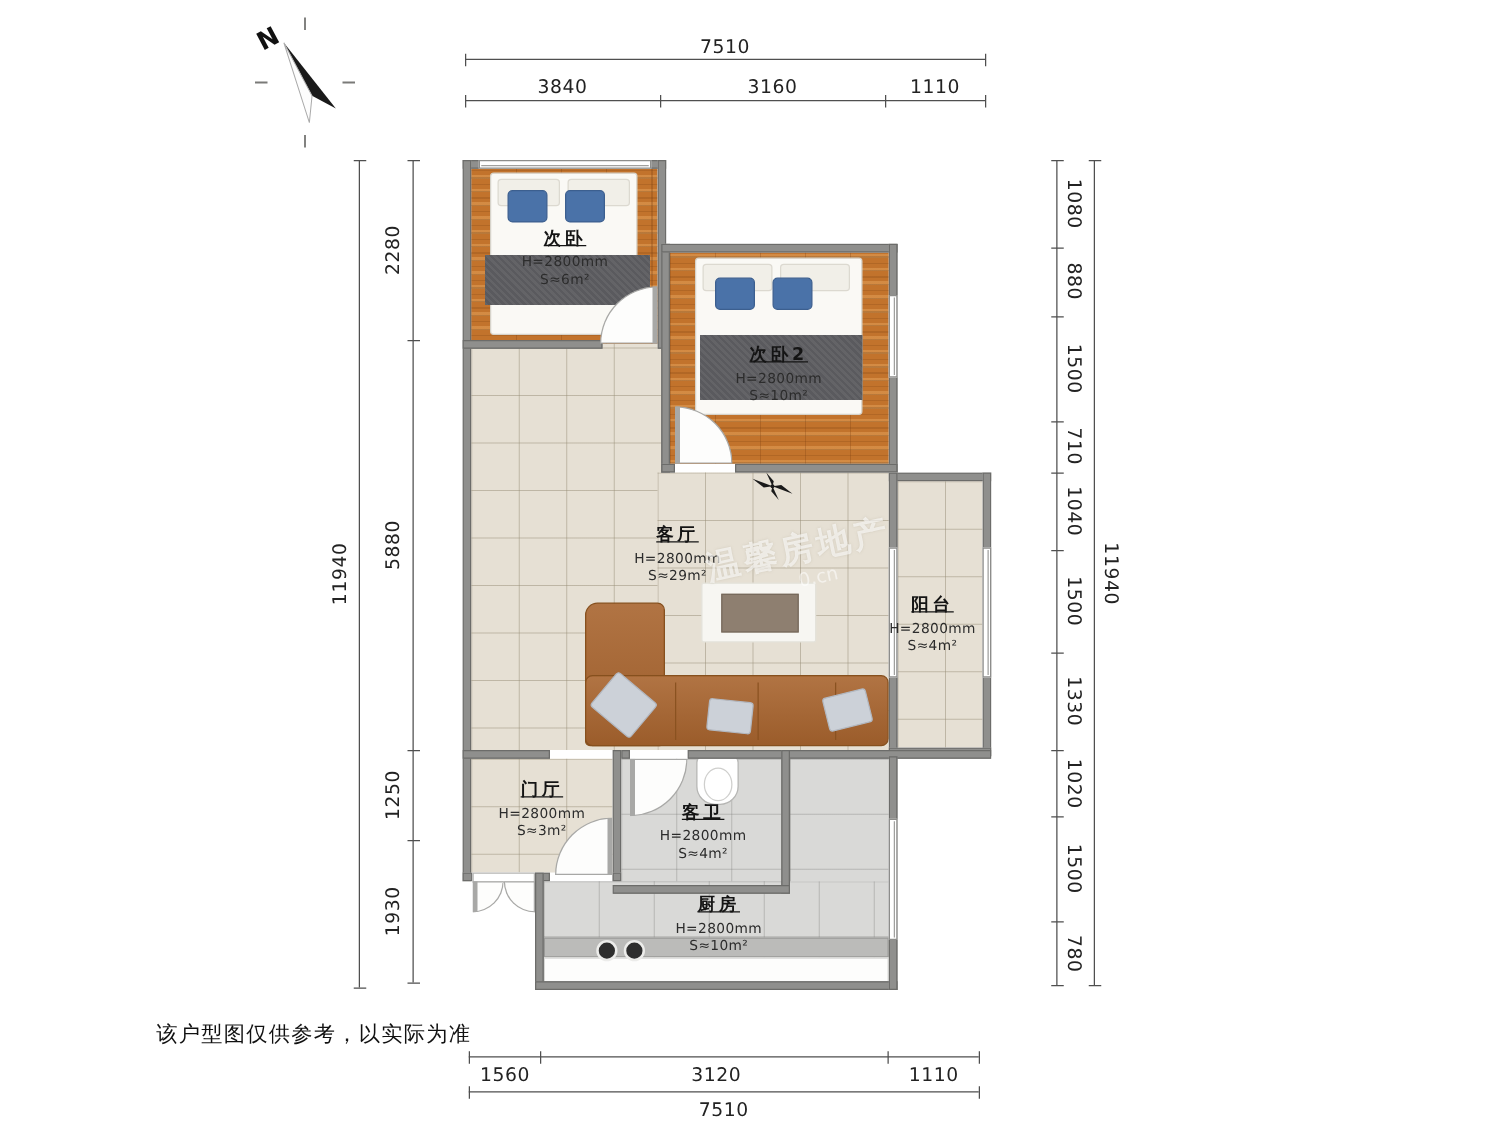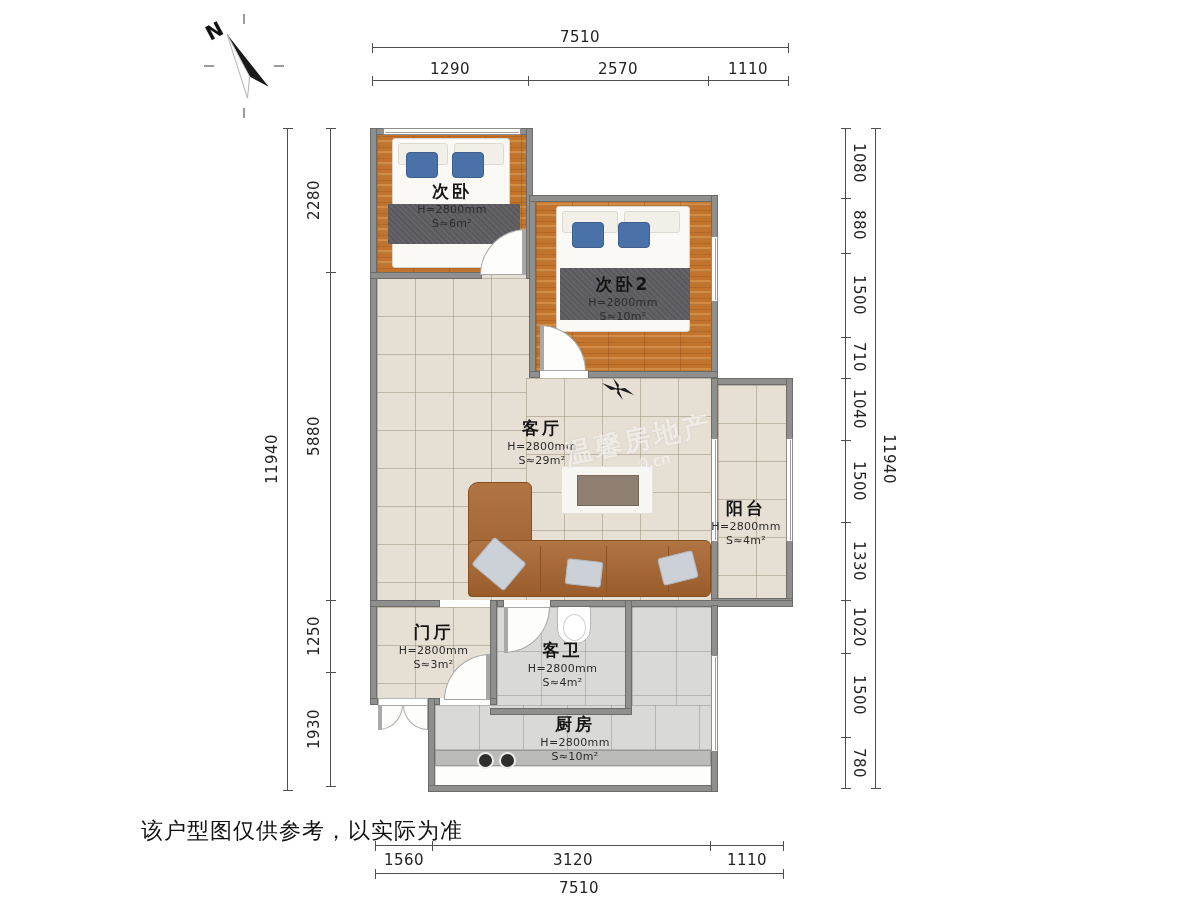--- a/index.html
+++ b/index.html
@@ -45,34 +45,34 @@
   .cushion{background:#ccd1d8;border:1px solid #b2b8c1;border-radius:3px;}
   .rug{background:#f7f6f2;border:1px solid #e4e2da;border-radius:2px;}
   .ctable{background:#8e7f70;border:1px solid #776a5c;}
   .toilet{background:#fff;border:1px solid #b5b5b3;border-radius:6px 6px 15px 15px;}
   .toilet::after{content:'';position:absolute;left:5px;top:9px;width:21px;height:25px;border:1px solid #cfcfcd;border-radius:50%;}
   .counter{background:#bbbbb9;border:1px solid #9a9a98;}
   .cabinet{background:#fdfdfc;border:1px solid #d8d8d6;}
   .burner{position:absolute;width:13px;height:13px;border-radius:50%;background:#2e2e2e;border:2px solid #ececea;z-index:2;}
   
   .rl{position:absolute;z-index:5;text-align:center;}
-  .rl .nm{font-size:17px;font-weight:700;color:#141414;letter-spacing:3px;line-height:24px;}
+  .rl .nm{font-size:14px;font-weight:700;color:#141414;letter-spacing:3px;line-height:24px;text-decoration:underline;}
   .rl .sub{font-size:11px;color:#2c2c2c;line-height:14px;letter-spacing:.3px;}
   
   .dlh{position:absolute;border-top:1px solid #4f4f4f;z-index:6;}
   .dlv{position:absolute;border-left:1px solid #4f4f4f;z-index:6;}
   .tk{position:absolute;top:-5px;width:1px;height:10px;background:#4f4f4f;}
   .tkh{position:absolute;left:-5px;width:10px;height:1px;background:#4f4f4f;}
   .dtx{position:absolute;z-index:6;font-size:15px;color:var(--dim-text,#222);white-space:nowrap;letter-spacing:.5px;}
   
   .watermark{position:absolute;z-index:5;transform:rotate(-12deg);pointer-events:none;}
   .wm-brand{font-size:27px;font-weight:700;color:rgba(255,255,255,.62);letter-spacing:3px;
             text-shadow:0 0 2px rgba(170,160,140,.35);}
   .wm-url{font-size:15px;color:rgba(255,255,255,.55);margin-left:70px;margin-top:-2px;}
-  .note{position:absolute;z-index:6;font-size:22px;color:#111;font-weight:500;letter-spacing:1px;margin-left:16px;}
+  .note{position:absolute;z-index:6;font-size:17px;color:#111;font-weight:500;letter-spacing:1px;}
   .fanwrap,.compass{position:absolute;z-index:5;}
 </style>
 </head>
 <body>
 
 <div class="canvas">
 
   <div class="floor beige" style="left:377px;top:202px;width:159px;height:398px"></div>
   <div class="floor beige" style="left:526px;top:378px;width:185px;height:222px"></div>
   <div class="floor wood" style="left:377px;top:135px;width:149px;height:140px"></div>
@@ -175,21 +175,21 @@
   <div class="rl" style="left:556px;top:272px;width:134px">
     <div class="nm">次卧2</div>
     <div class="sub">H=2800mm</div>
     <div class="sub">S≈10m²</div>
   </div>
   <div class="rl" style="left:478px;top:416px;width:128px">
     <div class="nm">客厅</div>
     <div class="sub">H=2800mm</div>
     <div class="sub">S≈29m²</div>
   </div>
-  <div class="rl" style="left:707px;top:496px;width:78px">
+  <div class="rl" style="left:707px;top:472px;width:78px">
     <div class="nm">阳台</div>
     <div class="sub">H=2800mm</div>
     <div class="sub">S≈4m²</div>
   </div>
   <div class="rl" style="left:377px;top:620px;width:113px">
     <div class="nm">门厅</div>
     <div class="sub">H=2800mm</div>
     <div class="sub">S≈3m²</div>
   </div>
   <div class="rl" style="left:500px;top:638px;width:125px">
@@ -228,22 +228,22 @@
     <i class="tk" style="left:0"></i>
     <i class="tk" style="left:416px"></i>
   </div>
   <span class="dtx" style="left:580px;top:37px;transform:translate(-50%,-50%)">7510</span>
   <div class="dlh" style="left:372px;top:80px;width:416px">
     <i class="tk" style="left:0"></i>
     <i class="tk" style="left:156px"></i>
     <i class="tk" style="left:336px"></i>
     <i class="tk" style="left:416px"></i>
   </div>
-  <span class="dtx" style="left:450px;top:69px;transform:translate(-50%,-50%)">1290</span>
-  <span class="dtx" style="left:618px;top:69px;transform:translate(-50%,-50%)">2570</span>
+  <span class="dtx" style="left:450px;top:69px;transform:translate(-50%,-50%)">3840</span>
+  <span class="dtx" style="left:618px;top:69px;transform:translate(-50%,-50%)">3160</span>
   <span class="dtx" style="left:748px;top:69px;transform:translate(-50%,-50%)">1110</span>
 
   <div class="dlh" style="left:375px;top:845px;width:408px">
     <i class="tk" style="left:0"></i>
     <i class="tk" style="left:57px"></i>
     <i class="tk" style="left:335px"></i>
     <i class="tk" style="left:408px"></i>
   </div>
   <span class="dtx" style="left:404px;top:860px;transform:translate(-50%,-50%)">1560</span>
   <span class="dtx" style="left:573px;top:860px;transform:translate(-50%,-50%)">3120</span>

